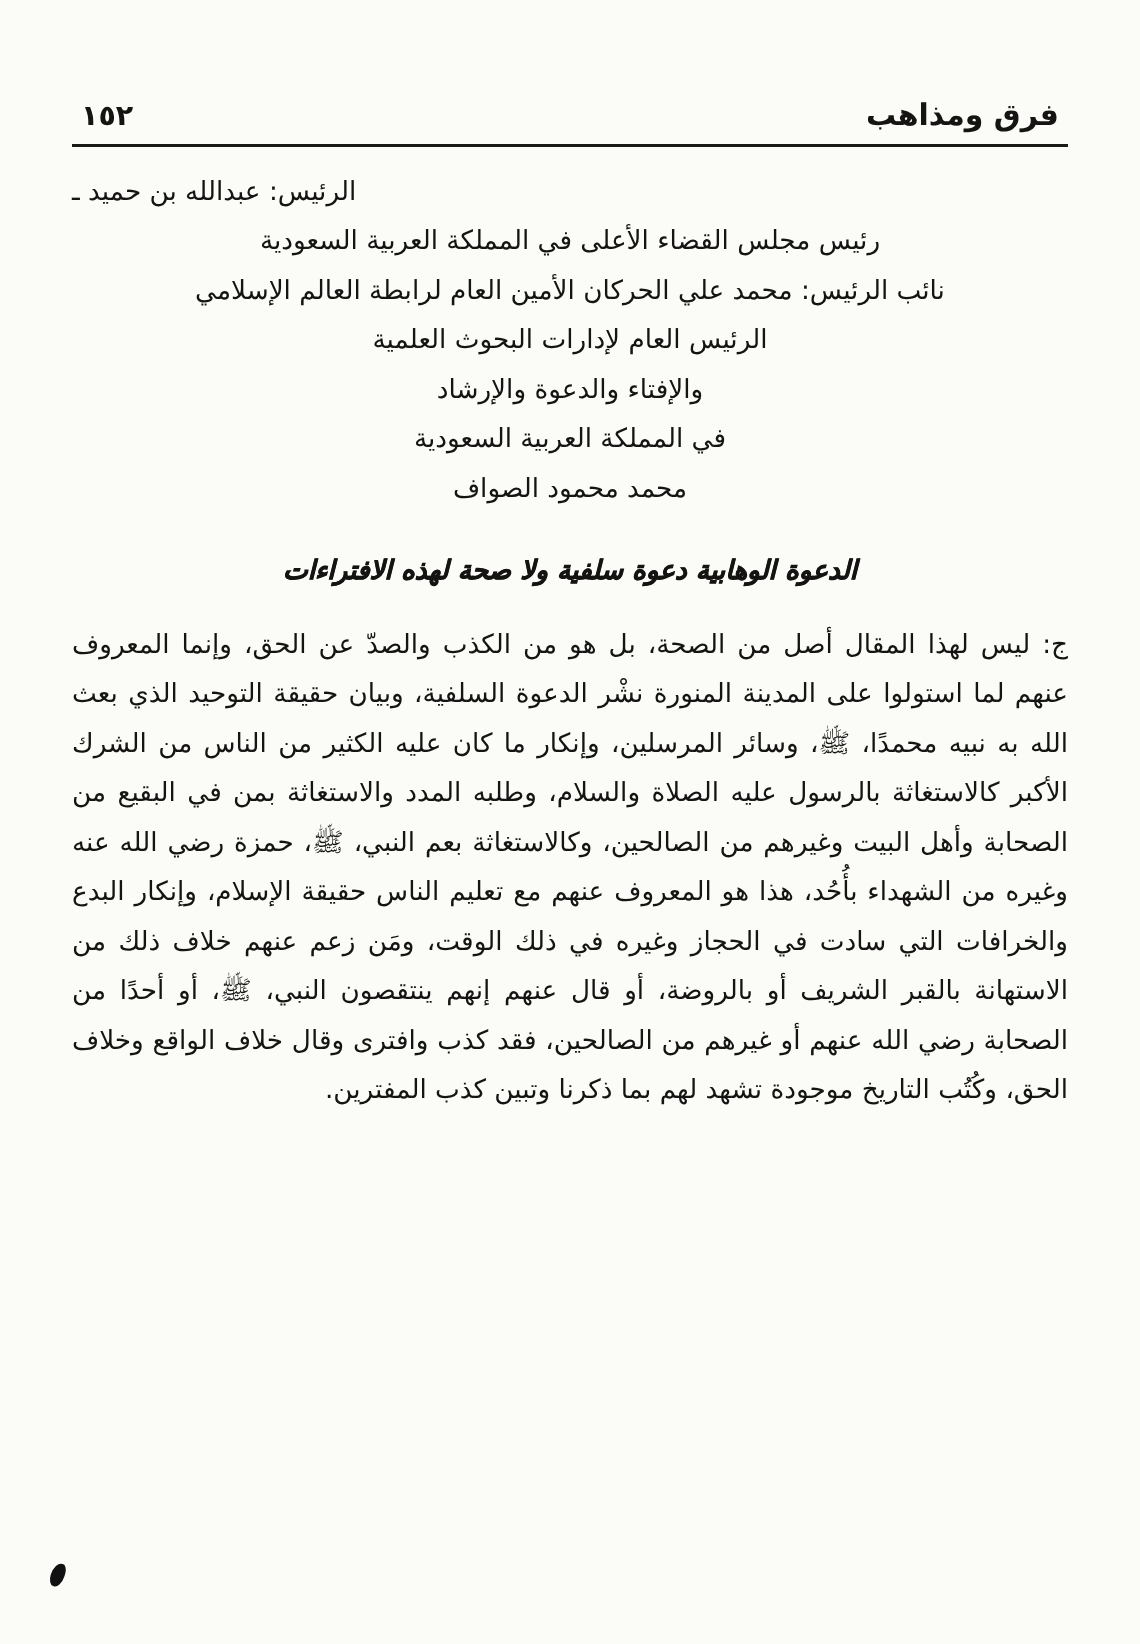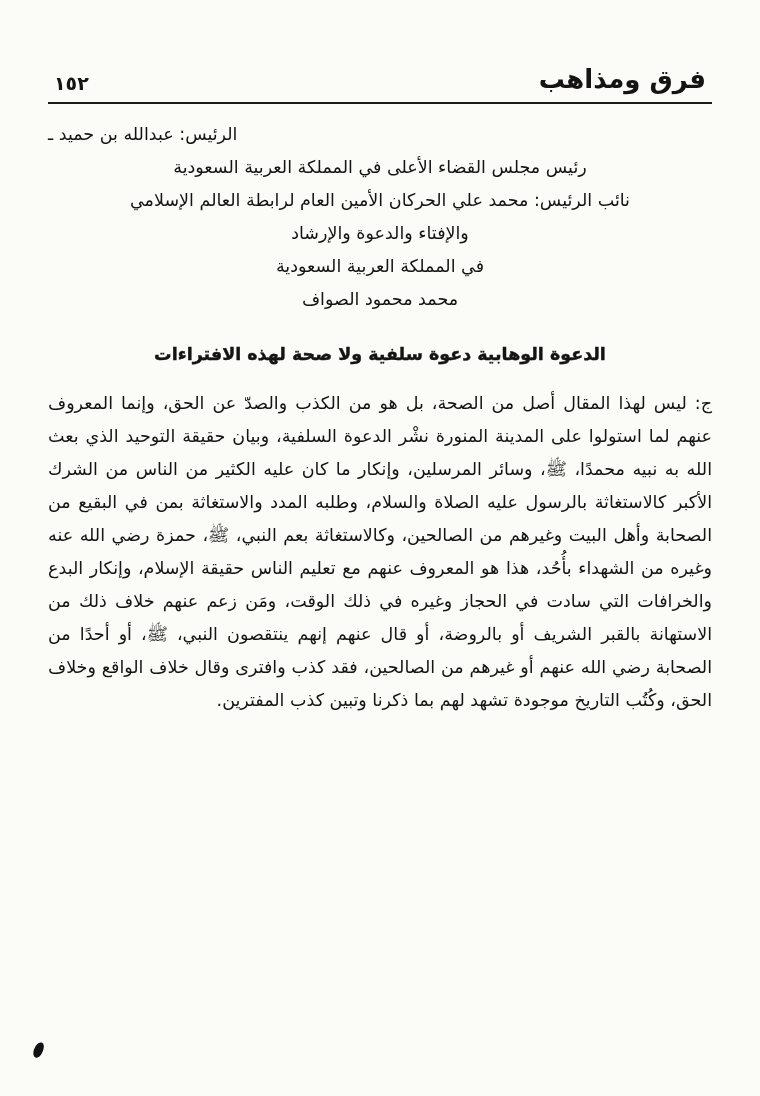--- a/index.html
+++ b/index.html
@@ -33,21 +33,21 @@
     padding: 0 6px 6px 6px;
   }
 
   .page-number {
     font-size: 19px;
     font-weight: bold;
     letter-spacing: 1px;
   }
 
   .book-title {
-    font-size: 26px;
+    font-size: 20px;
     font-weight: bold;
   }
 
   .header-rule {
     border: 0;
     border-top: 2px solid #1b1a18;
     margin: 2px 0 14px 0;
   }
 
   
@@ -73,20 +73,21 @@
 
   .sig-line {
     text-align: center;
   }
 
   .section-heading {
     text-align: center;
     font-size: 17.5px;
     font-weight: bold;
     margin: 22px 0 16px 0;
+    font-style: italic;
     -webkit-text-stroke: 0.4px #151413;
   }
 
   .qa { margin-top: 2px; }
 
   
   .scan-artifact {
     position: absolute;
     left: 34px;
     top: 1042px;
@@ -110,20 +111,21 @@
   <hr class="header-rule">
 
   <main class="body-text">
 
 
 
     <p class="flush-right">الرئيس: عبدالله بن حميد ـ</p>
 
     <p class="sig-line">رئيس مجلس القضاء الأعلى في المملكة العربية السعودية</p>
     <p class="sig-line">نائب الرئيس: محمد علي الحركان الأمين العام لرابطة العالم الإسلامي</p>
+    <p class="sig-line">الرئيس العام لإدارات البحوث العلمية</p>
     <p class="sig-line">والإفتاء والدعوة والإرشاد</p>
     <p class="sig-line">في المملكة العربية السعودية</p>
     <p class="sig-line">محمد محمود الصواف</p>
 
     <h2 class="section-heading">الدعوة الوهابية دعوة سلفية ولا صحة لهذه الافتراءات</h2>
 
 
     <p class="justified qa">ج: ليس لهذا المقال أصل من الصحة، بل هو من الكذب والصدّ عن الحق، وإنما المعروف عنهم لما استولوا على المدينة المنورة نشْر الدعوة السلفية، وبيان حقيقة التوحيد الذي بعث الله به نبيه محمدًا، ﷺ، وسائر المرسلين، وإنكار ما كان عليه الكثير من الناس من الشرك الأكبر كالاستغاثة بالرسول عليه الصلاة والسلام، وطلبه المدد والاستغاثة بمن في البقيع من الصحابة وأهل البيت وغيرهم من الصالحين، وكالاستغاثة بعم النبي، ﷺ، حمزة رضي الله عنه وغيره من الشهداء بأُحُد، هذا هو المعروف عنهم مع تعليم الناس حقيقة الإسلام، وإنكار البدع والخرافات التي سادت في الحجاز وغيره في ذلك الوقت، ومَن زعم عنهم خلاف ذلك من الاستهانة بالقبر الشريف أو بالروضة، أو قال عنهم إنهم ينتقصون النبي، ﷺ، أو أحدًا من الصحابة رضي الله عنهم أو غيرهم من الصالحين، فقد كذب وافترى وقال خلاف الواقع وخلاف الحق، وكُتُب التاريخ موجودة تشهد لهم بما ذكرنا وتبين كذب المفترين.</p>
 
   </main>

